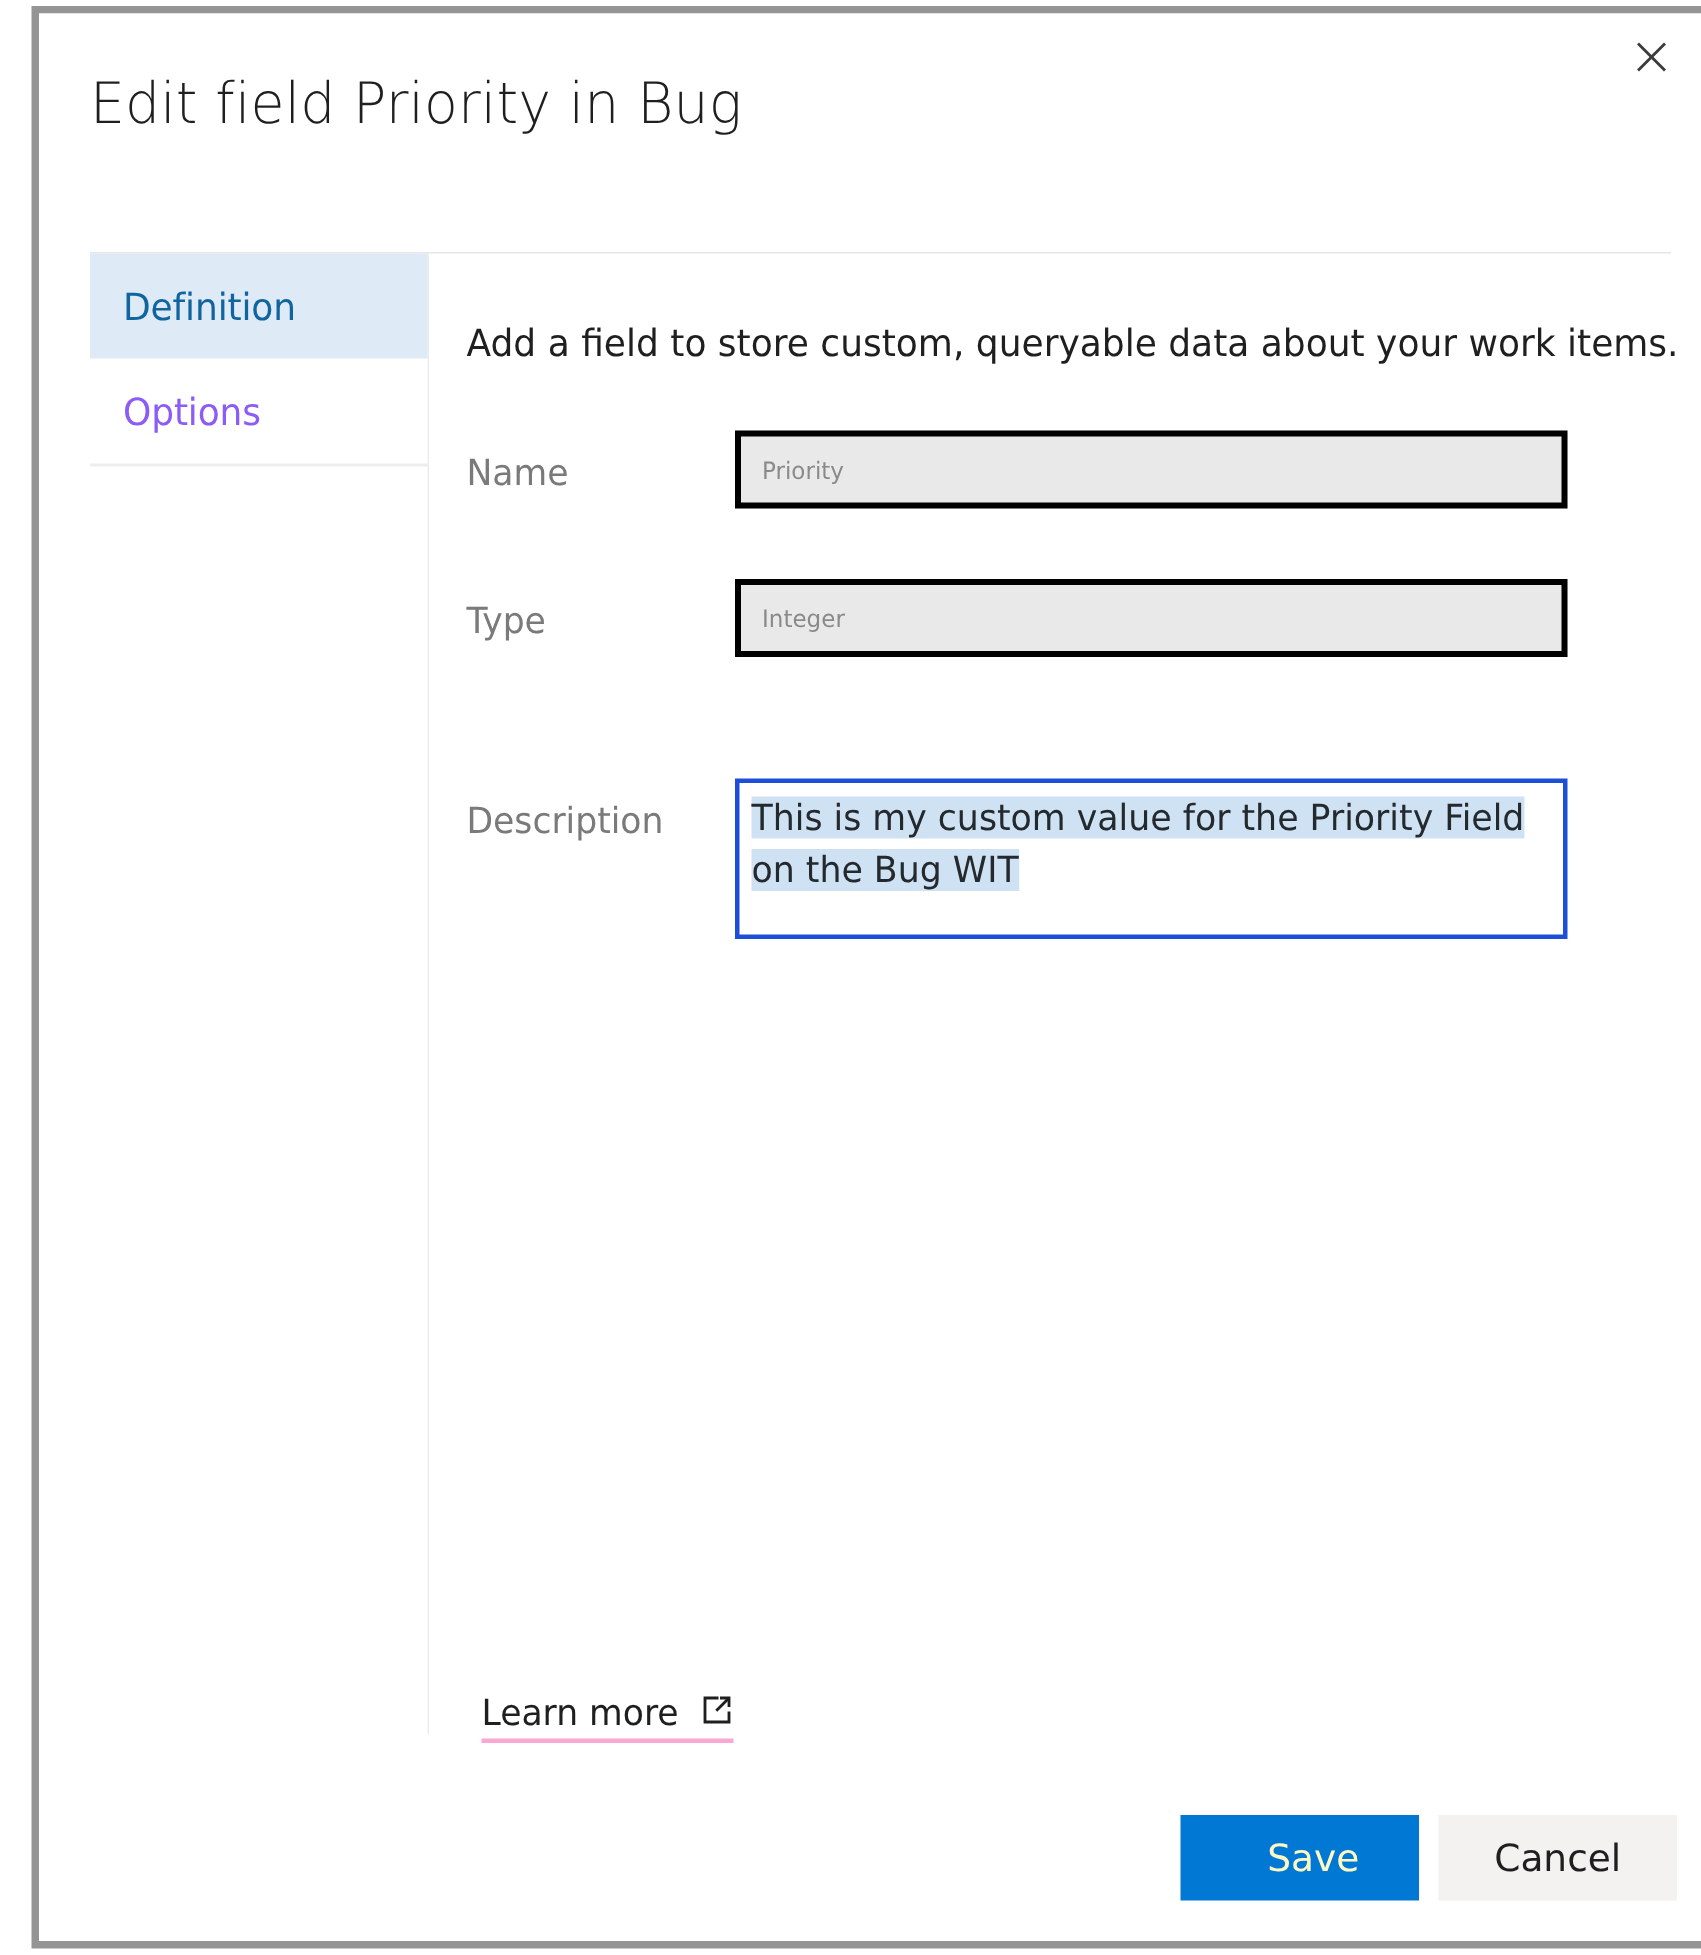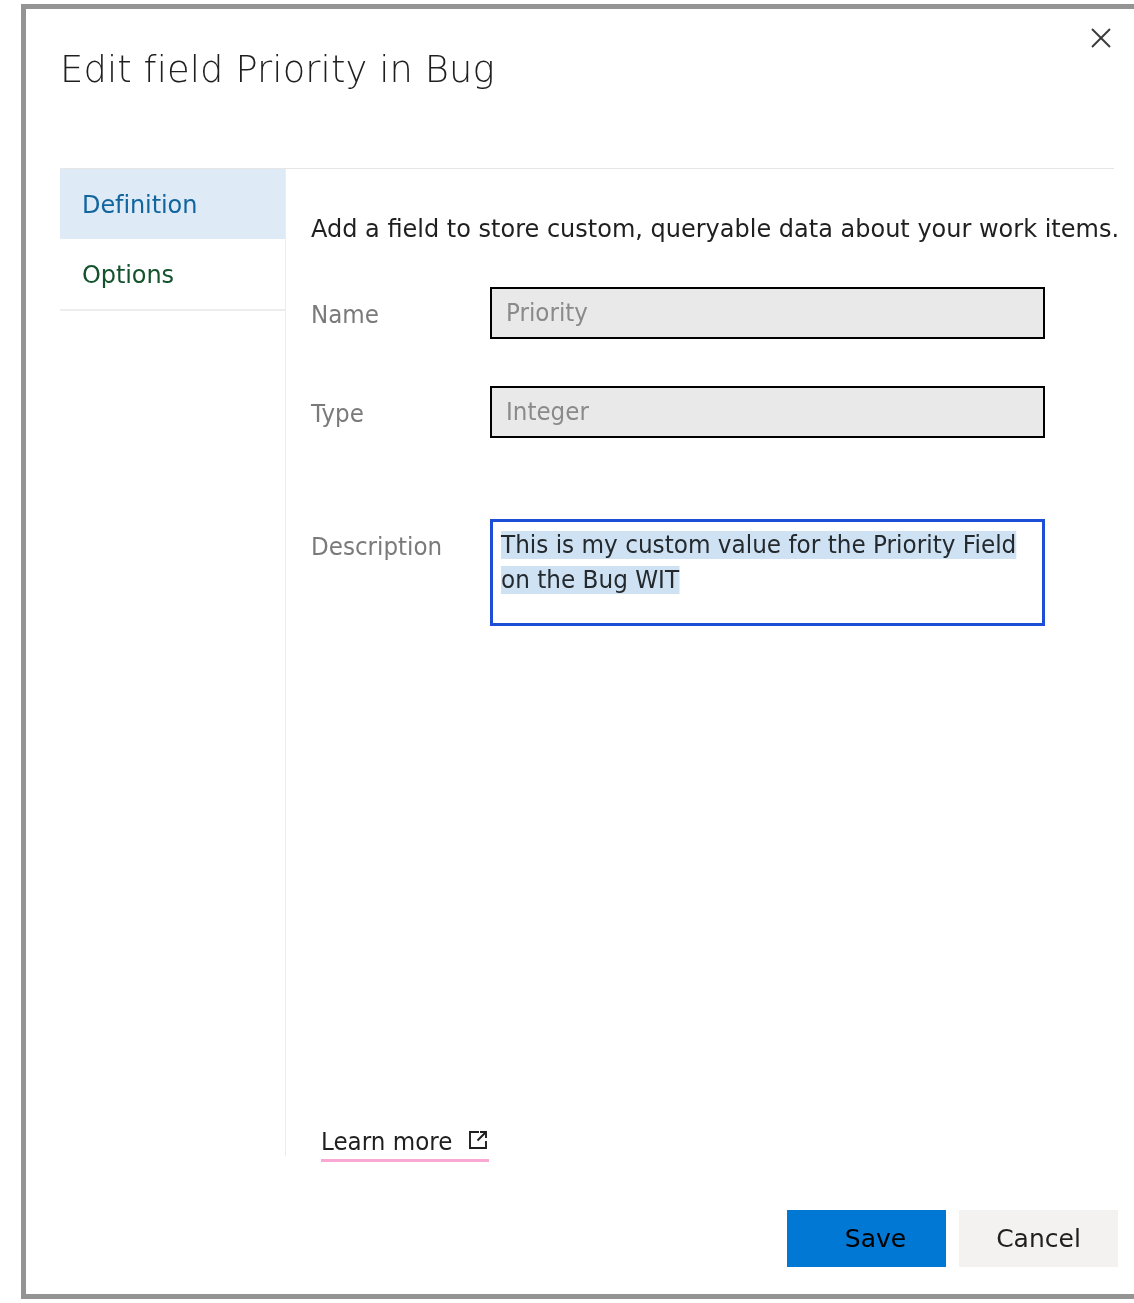--- a/index.html
+++ b/index.html
@@ -83,21 +83,21 @@
     width: 226px;
   }
   .pivot-item {
     position: relative;
     height: 70px;
     display: flex;
     align-items: center;
     padding-left: 22px;
     box-sizing: border-box;
     cursor: pointer;
-    color: #14532d;
+    color: #8b5cf6;
     font-size: 25px;
     font-weight: 400;
     font-family: "DejaVu Sans", sans-serif;
     letter-spacing: -0.1px;
   }
   .pivot-item .pivot-label {
     transform: scaleX(0.96);
     transform-origin: left center;
     white-space: nowrap;
   }
@@ -160,23 +160,23 @@
   }
   .form-control {
     position: absolute;
     left: 179px;
     box-sizing: border-box;
   }
   .text-input-disabled {
     width: 555px;
     height: 52px;
     background: #e9e9e9;
-    border: 2px solid #000000;
+    border: 4px solid #000000;
     color: #8a8a8a;
-    font-size: 24px;
+    font-size: 16px;
     font-family: "DejaVu Sans", sans-serif;
     padding: 0 14px;
     display: flex;
     align-items: center;
     cursor: default;
   }
   .text-input-disabled .val {
     transform: scaleX(0.96);
     transform-origin: left center;
   }
@@ -249,21 +249,21 @@
     height: 57px;
     border: none;
     font-size: 25px;
     font-family: "DejaVu Sans", sans-serif;
     cursor: pointer;
     display: flex;
     align-items: center;
     justify-content: center;
     padding: 0;
   }
-  .dlg-button.primary { background: #0078d4; color: #000000; padding-left: 18px; }
+  .dlg-button.primary { background: #0078d4; color: #fef9c3; padding-left: 18px; }
   .dlg-button.secondary { background: #f3f2f1; color: #1f1f1f; }
 </style>
 </head>
 <body>
 
 <div id="dialog">
   <div id="dialog-inner">
 
     <div id="dialog-title">Edit field Priority in Bug</div>
 

